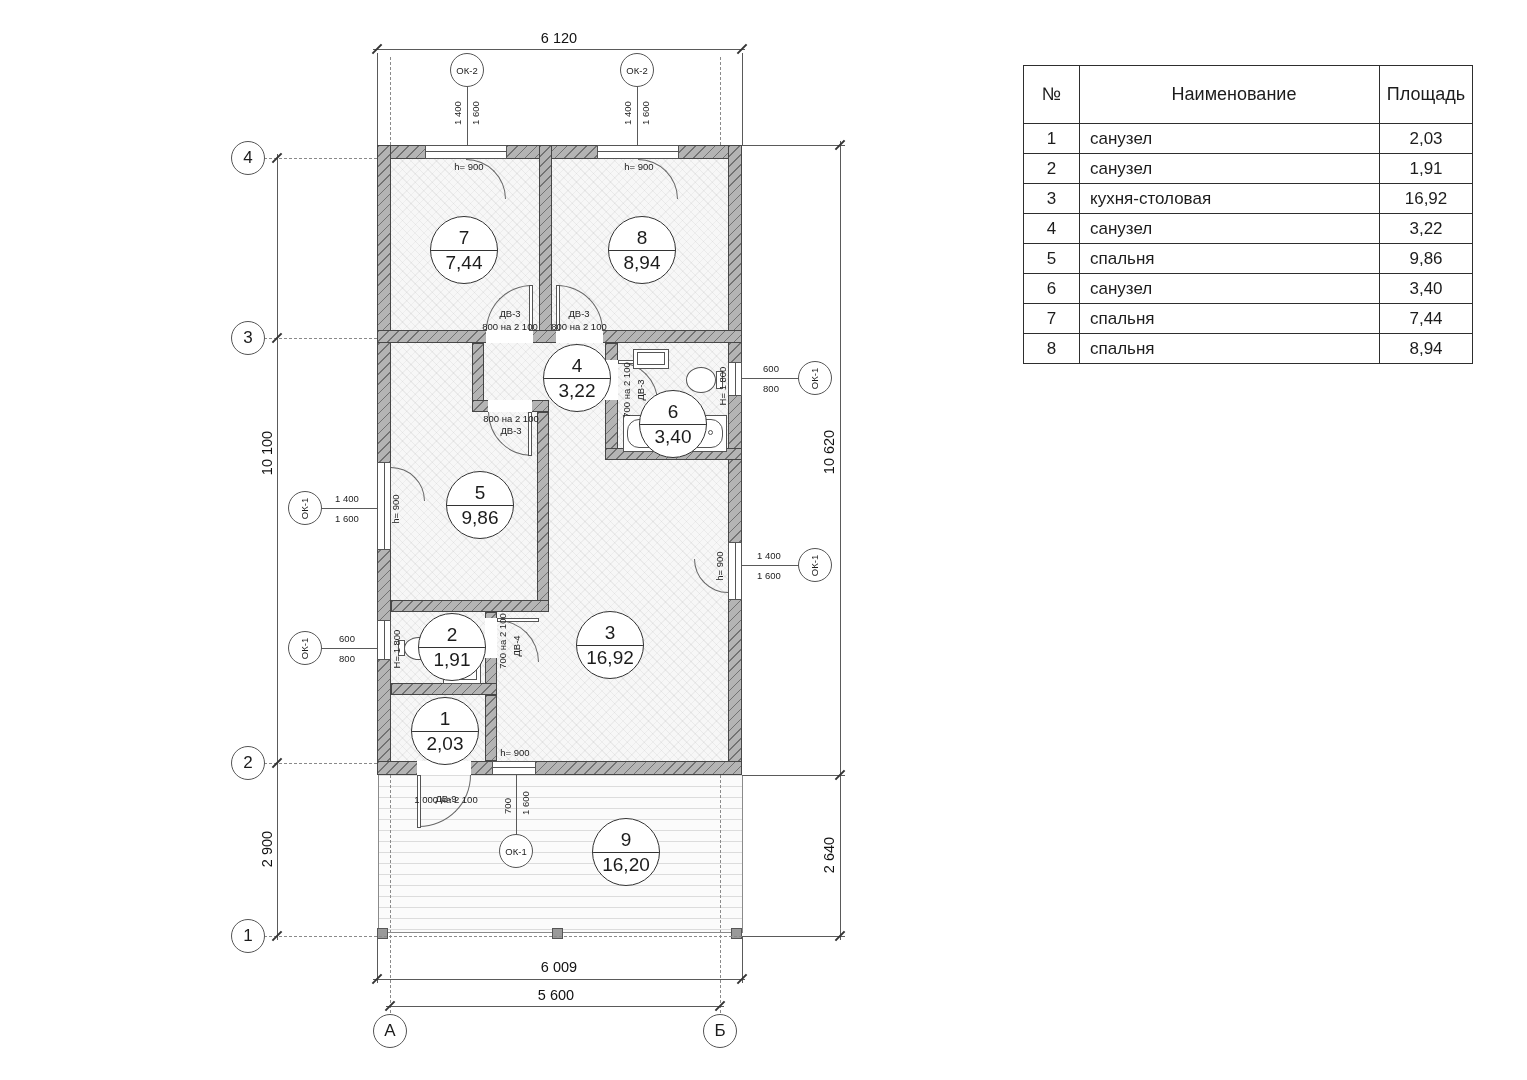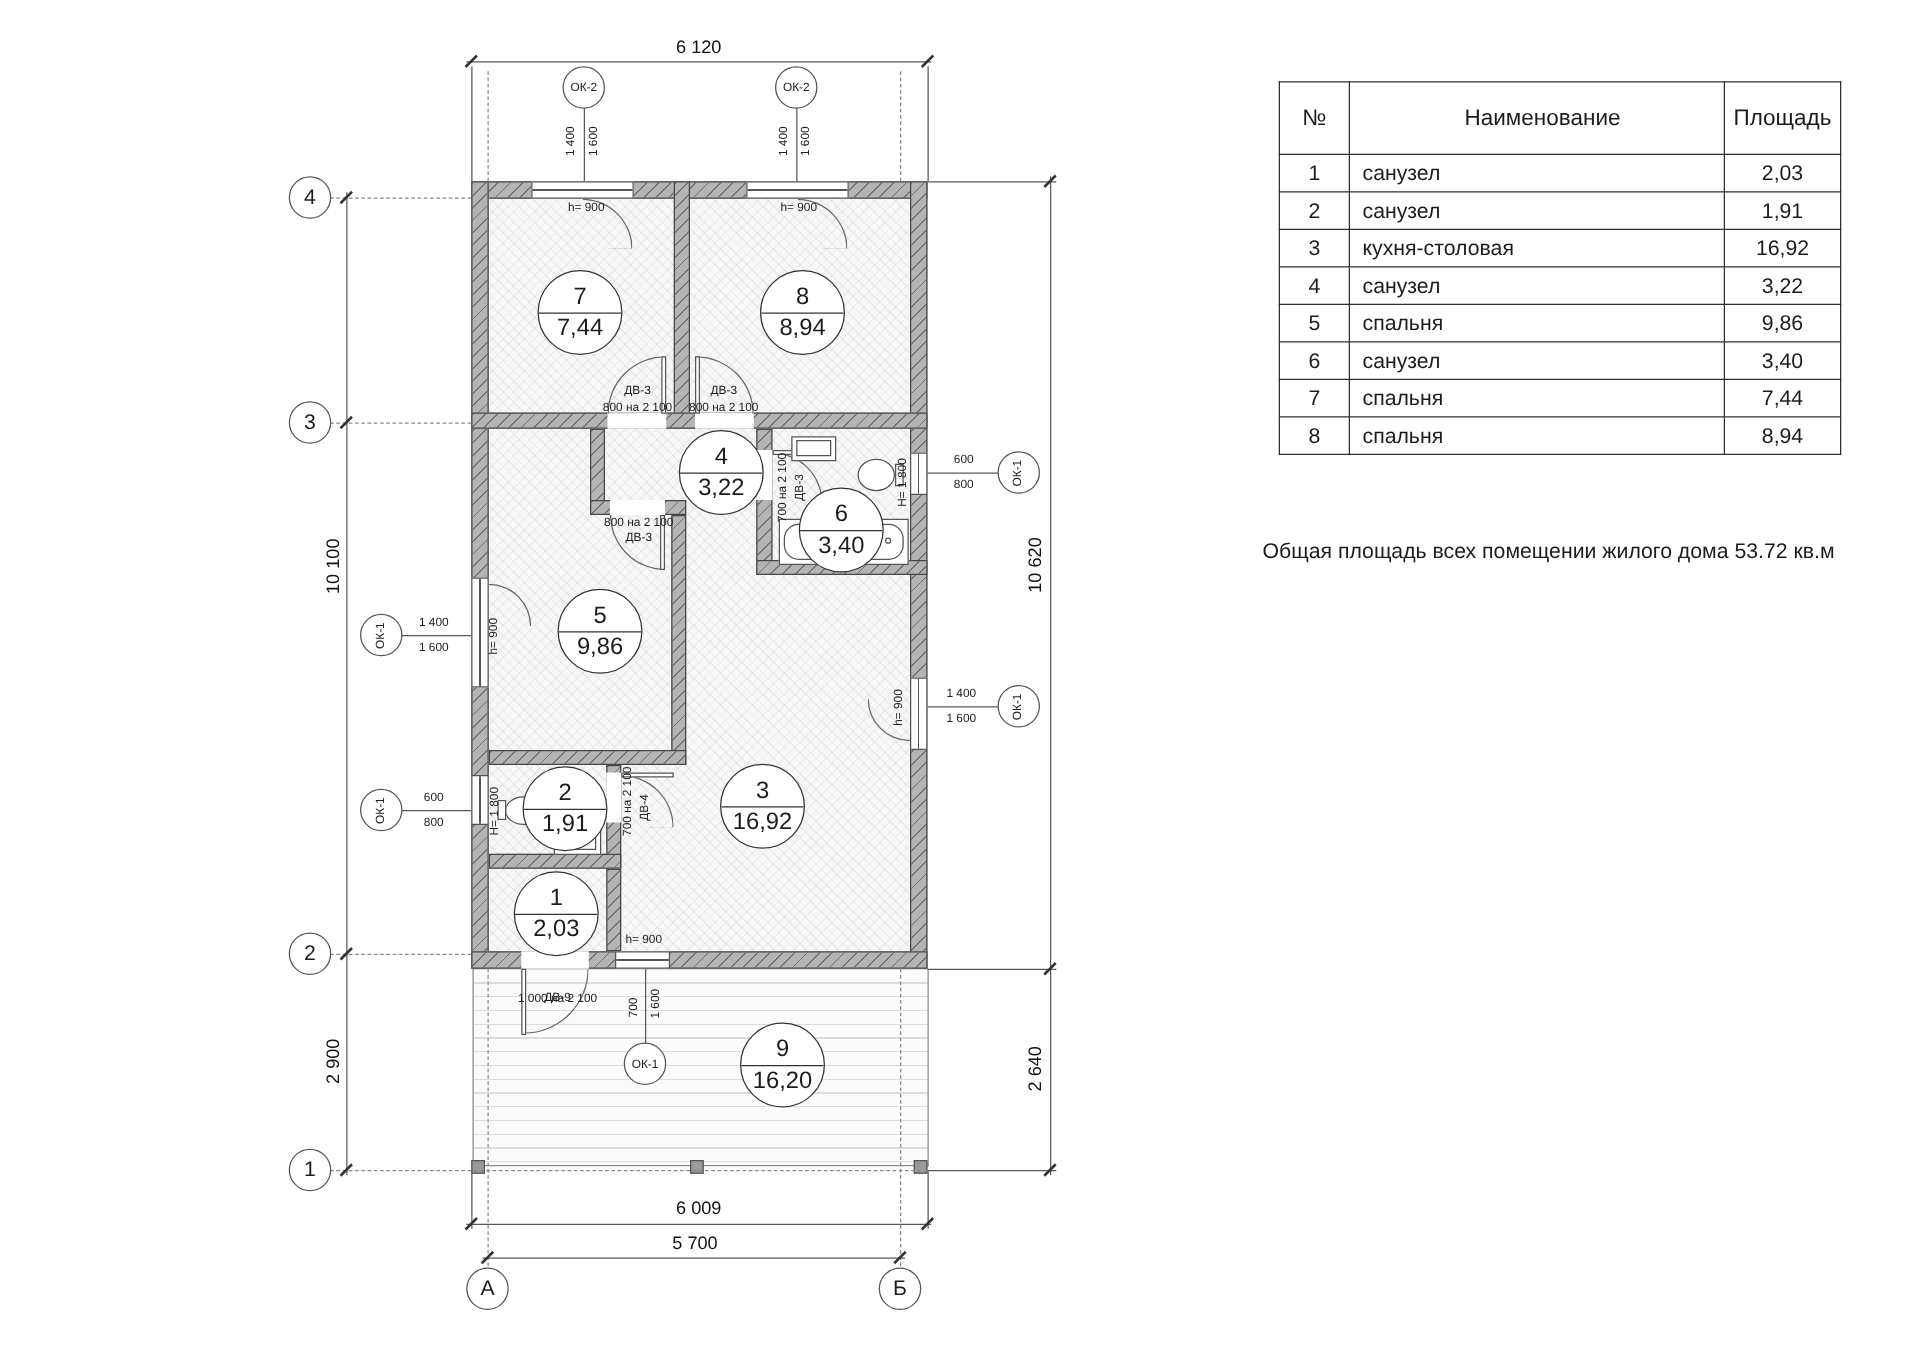--- a/index.html
+++ b/index.html
@@ -157,21 +157,21 @@
   <div class="hline" style="left:373px;top:979px;width:372px;"></div>
   <div class="vline" style="left:377px;top:937px;height:46px;"></div>
   <div class="vline" style="left:742px;top:937px;height:46px;"></div>
   <div class="tick" style="left:377px;top:979px;"></div>
   <div class="tick" style="left:742px;top:979px;"></div>
   <div class="dimt" style="left:559px;top:967px;">6 009</div>
 
   <div class="hline" style="left:386px;top:1006px;width:338px;"></div>
   <div class="tick" style="left:390px;top:1006px;"></div>
   <div class="tick" style="left:720px;top:1006px;"></div>
-  <div class="dimt" style="left:556px;top:995px;">5 700</div>
+  <div class="dimt" style="left:556px;top:995px;">5 600</div>
 
   <div class="vline" style="left:277px;top:154px;height:786px;"></div>
   <div class="tick" style="left:277px;top:158px;"></div>
   <div class="tick" style="left:277px;top:338px;"></div>
   <div class="tick" style="left:277px;top:763px;"></div>
   <div class="tick" style="left:277px;top:936px;"></div>
   <div class="dimt v" style="left:267px;top:453px;">10 100</div>
   <div class="dimt v" style="left:267px;top:849px;">2 900</div>
 
   <div class="vline" style="left:840px;top:141px;height:799px;"></div>
@@ -354,15 +354,14 @@
           <td class="c-area">7,44</td>
         </tr>
       <tr>
           <td class="c-num">8</td>
           <td class="c-name">спальня</td>
           <td class="c-area">8,94</td>
         </tr>
     </tbody>
   </table>
 
-  <div id="note">Общая площадь всех помещении жилого дома 53.72 кв.м</div>
 
 </div>
 
 </body></html>

